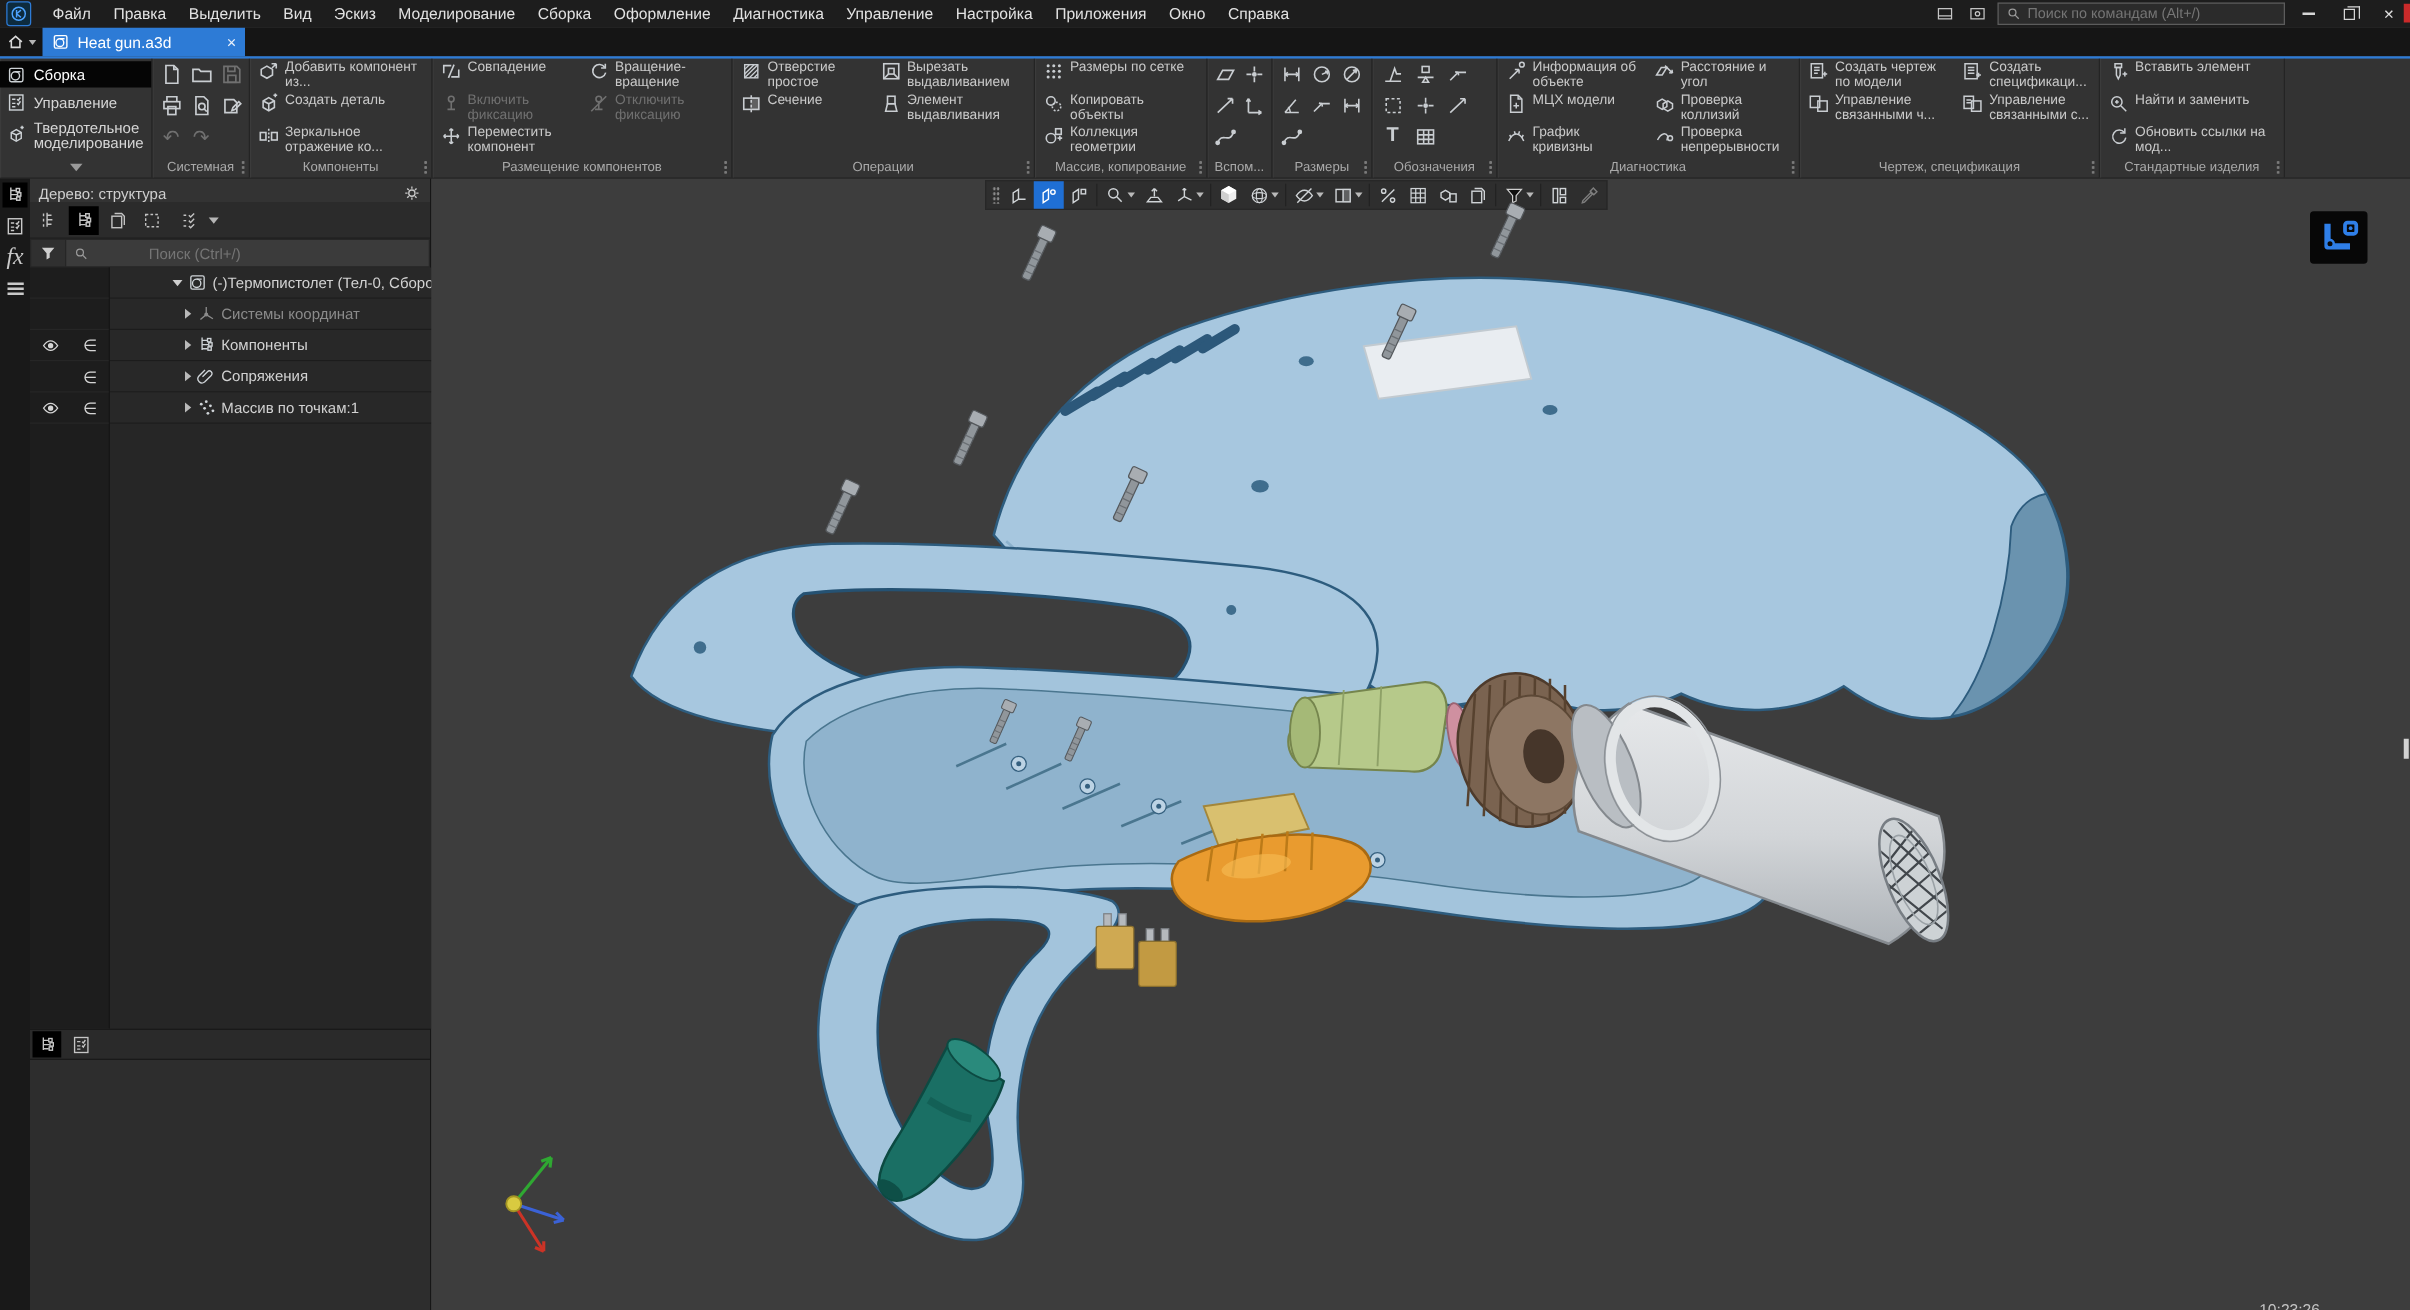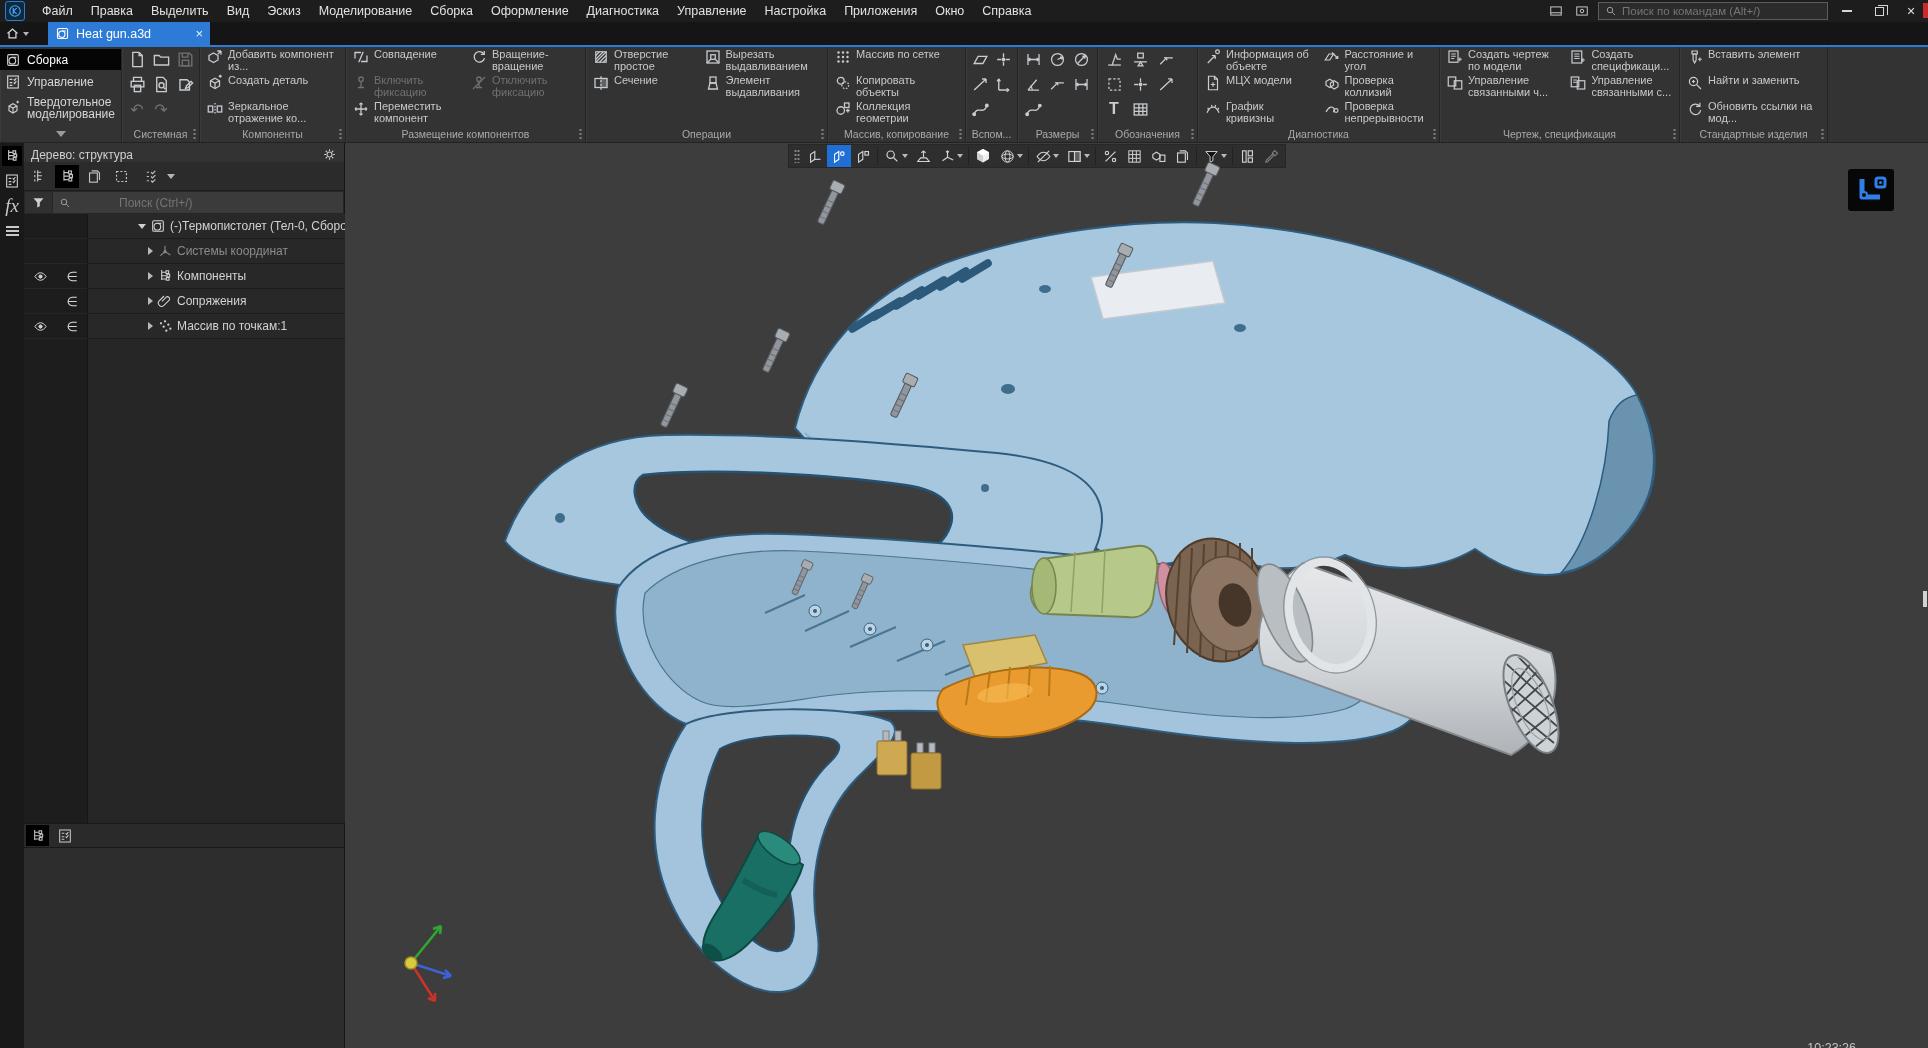--- a/index.html
+++ b/index.html
@@ -24,21 +24,21 @@
   .restore-glyph { width:9px; height:9px; border:1px solid #d6d6d6; position:relative; }
   .restore-glyph:before { content:""; position:absolute; left:2px; top:-3px; width:9px; height:9px; border:1px solid #d6d6d6; border-left:none; border-bottom:none; }
   .close-glyph { font-size:14px; line-height:1; color:#e0e0e0; }
   .edge-badge { position:absolute; right:0; top:3px; width:5px; height:15px; background:#c92a2a; }
 
   
   .tabbar { height:23px; background:#151515; display:flex; align-items:stretch; flex:none; }
   .home-btn { width:34px; display:flex; align-items:center; justify-content:center; gap:3px; color:#dadada; }
   .caret { width:0; height:0; border-left:4px solid transparent; border-right:4px solid transparent; border-top:5px solid #b5b5b5; }
   .caret.sm { border-left-width:3px; border-right-width:3px; border-top-width:4px; }
-  .tab { margin-left:14px; width:162px; background:#2d7bd6; color:#fff; display:flex; align-items:center; gap:6px; padding:0 7px; font-size:12.5px; }
+  .tab { width:162px; background:#2d7bd6; color:#fff; display:flex; align-items:center; gap:6px; padding:0 7px; font-size:12.5px; }
   .tab .doc-ic { width:15px; height:15px; flex:none; }
   .tab .tab-close { margin-left:auto; font-size:13px; color:#eaf1fb; }
   .accent-line { height:2px; background:#2d7bd6; flex:none; }
 
   
   .ribbon { height:96px; background:#333333; display:flex; flex:none; border-bottom:1px solid #222; }
   .rsec { display:flex; flex-direction:column; border-right:1px solid #242424; box-shadow:inset 1px 0 0 #3b3b3b; flex:none; }
   .rsec-content { height:78px; display:flex; padding:0 3px; gap:2px; }
   .rsec-label { height:17px; font-size:10.5px; color:#a9a9a9; display:flex; align-items:center; justify-content:center; position:relative; }
   .rsec-label .grip { position:absolute; right:2px; top:3px; width:5px; height:11px;
@@ -723,21 +723,21 @@
         </div>
     </div>
 
     <div class="rsec" style="width:138px">
       <div class="rsec-content">
         <div class="ticol">
           <div class="rbtn">
               <svg class="ric" viewBox="0 0 24 24" fill="none" stroke="currentColor" stroke-width="1.7">
                 <use href="#s-gridarr"></use>
               </svg>
-              <span>Массив по сетке</span>
+              <span>Размеры по сетке</span>
             </div>
           <div class="rbtn">
               <svg class="ric" viewBox="0 0 24 24" fill="none" stroke="currentColor" stroke-width="1.7">
                 <use href="#s-copy"></use>
               </svg>
               <span>Копировать объекты</span>
             </div>
           <div class="rbtn">
               <svg class="ric" viewBox="0 0 24 24" fill="none" stroke="currentColor" stroke-width="1.7">
                 <use href="#s-collection"></use>

